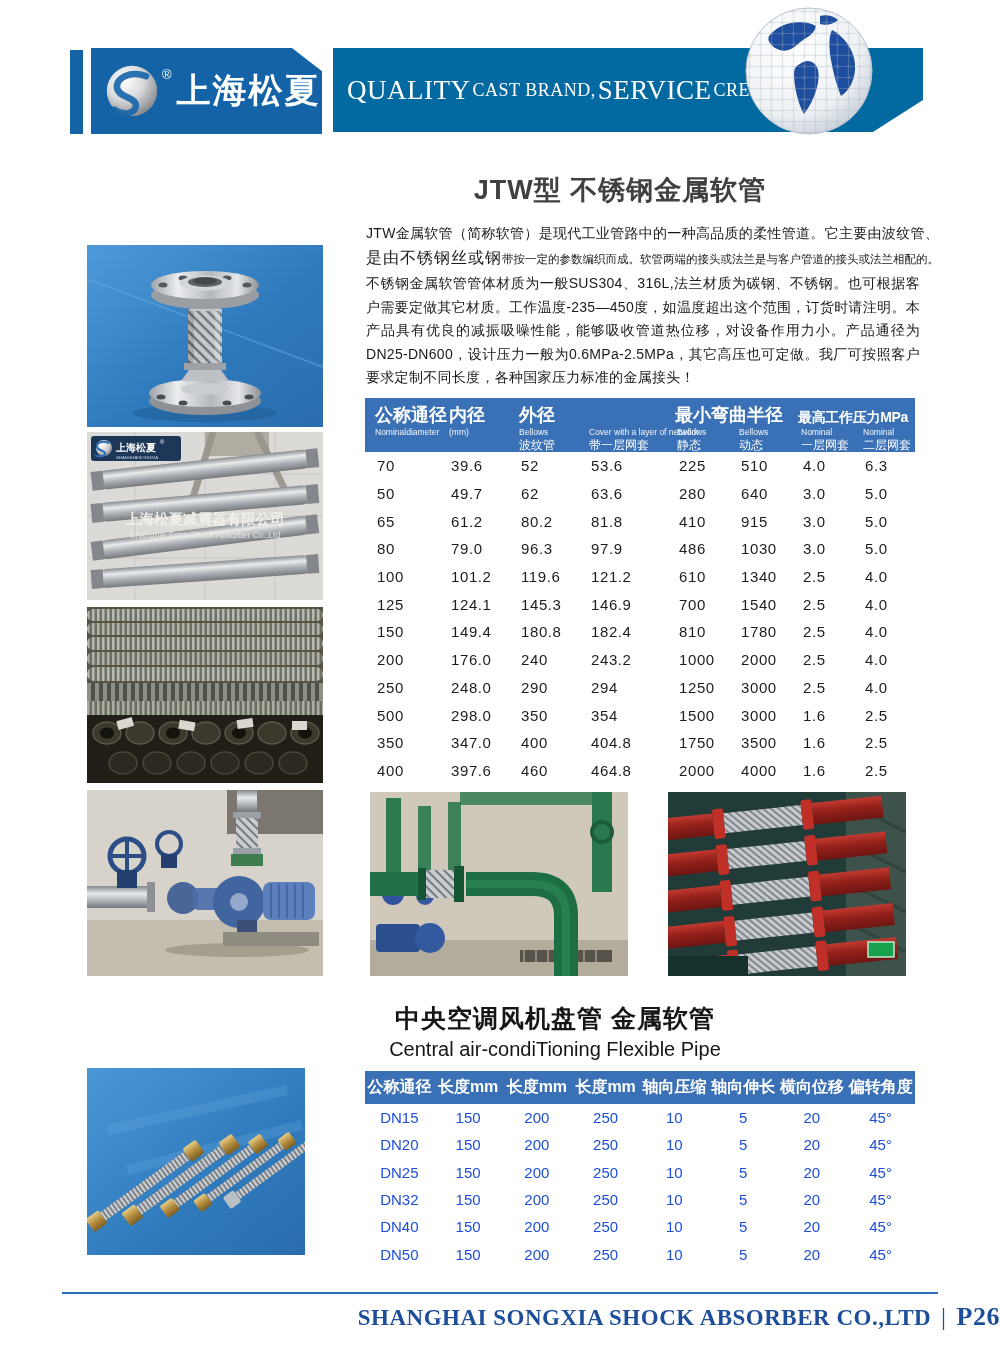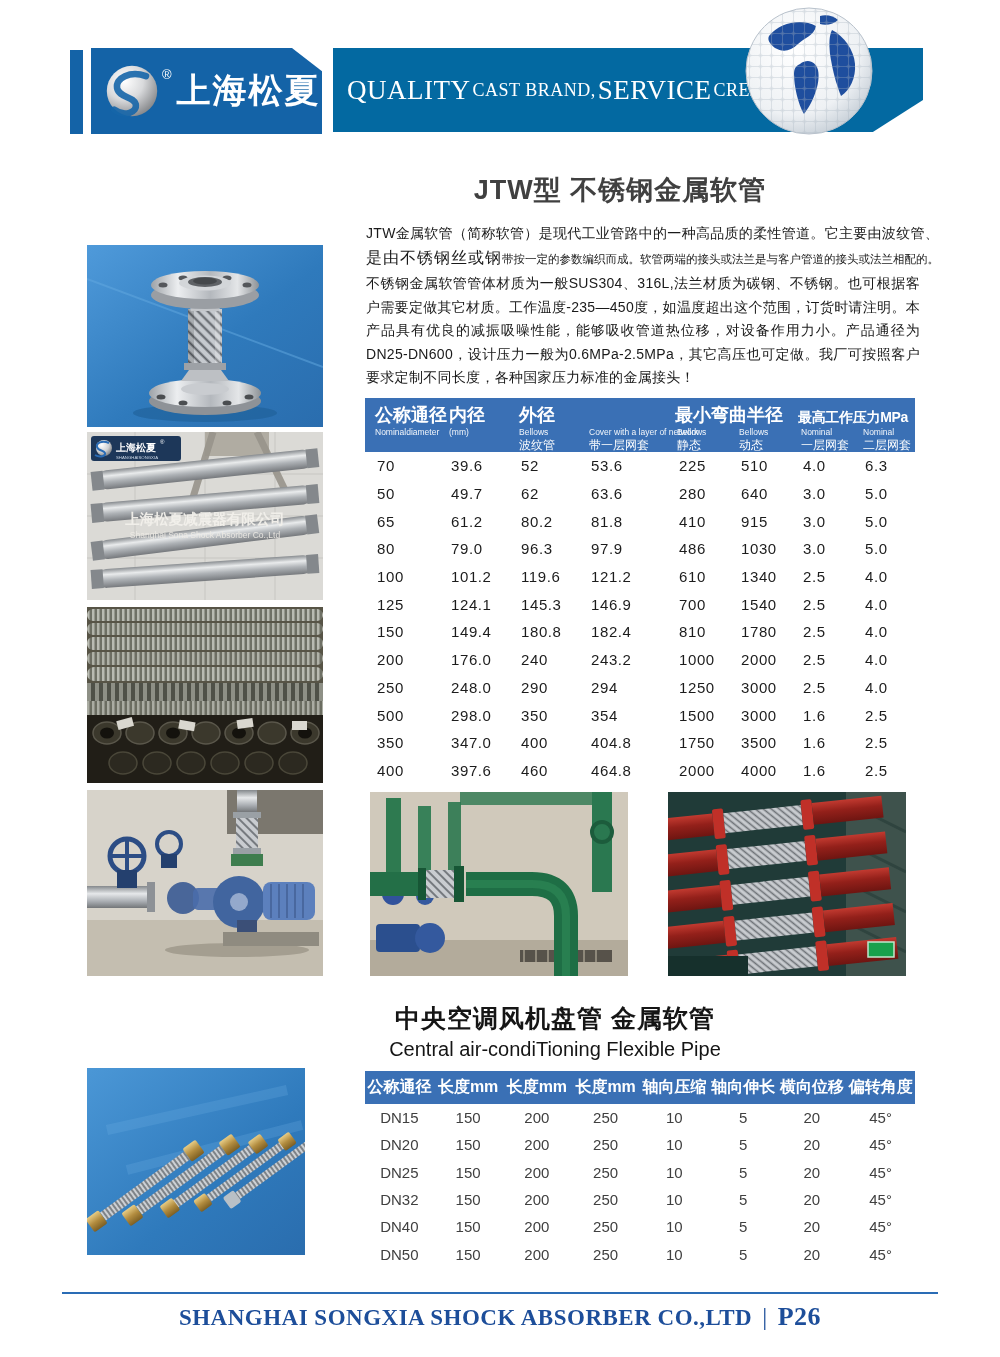--- a/index.html
+++ b/index.html
@@ -54,36 +54,36 @@
   .t1-subcell .zh{font-size:12px;line-height:13px;white-space:nowrap;}
   .t1-row{display:grid;grid-template-columns:74px 70px 70px 88px 62px 62px 62px 62px;
           height:27.7px;align-items:center;}
   .t1-cell{padding-left:12px;font-size:15px;color:#1c1c1c;letter-spacing:0.6px;white-space:nowrap;}
 
   
   .table2{left:365px;top:1071px;width:550px;}
   .t2-head{height:33px;background:#3a70b5;display:grid;grid-template-columns:repeat(8,1fr);
            align-items:center;color:#fff;font-weight:bold;font-size:16px;text-align:center;white-space:nowrap;}
   .t2-row{display:grid;grid-template-columns:repeat(8,1fr);height:27.3px;align-items:center;
-          text-align:center;font-size:15px;color:#404040;}
+          text-align:center;font-size:15px;color:#1d4ed8;}
 
   
   .photo{overflow:hidden;}
   .photo svg{display:block;width:100%;height:100%;}
   .photo1{left:87px;top:245px;width:236px;height:182px;}
   .photo2{left:87px;top:432px;width:236px;height:168px;}
   .photo3{left:87px;top:607px;width:236px;height:176px;}
   .photo4{left:87px;top:790px;width:236px;height:186px;}
   .photo5{left:370px;top:792px;width:258px;height:184px;}
   .photo6{left:668px;top:792px;width:238px;height:184px;}
   .photo7{left:87px;top:1068px;width:218px;height:187px;}
 
   
   .footer-line{left:62px;top:1292px;width:876px;height:2px;background:#2a6cb5;}
-  .footer-text{left:0;top:1302px;width:1000px;text-align:center;
+  .footer-text{left:0;top:1302px;width:1000px;text-align:right;
                font-family:"Liberation Serif",serif;font-weight:bold;color:#1d4e9a;
                font-size:23px;letter-spacing:0.5px;white-space:nowrap;}
   .footer-text .sep{font-weight:normal;font-size:25px;margin:0 10px;}
   .footer-text .pageno{font-size:26px;}
 </style>
 </head>
 <body>
 
 <div class="page">
 

